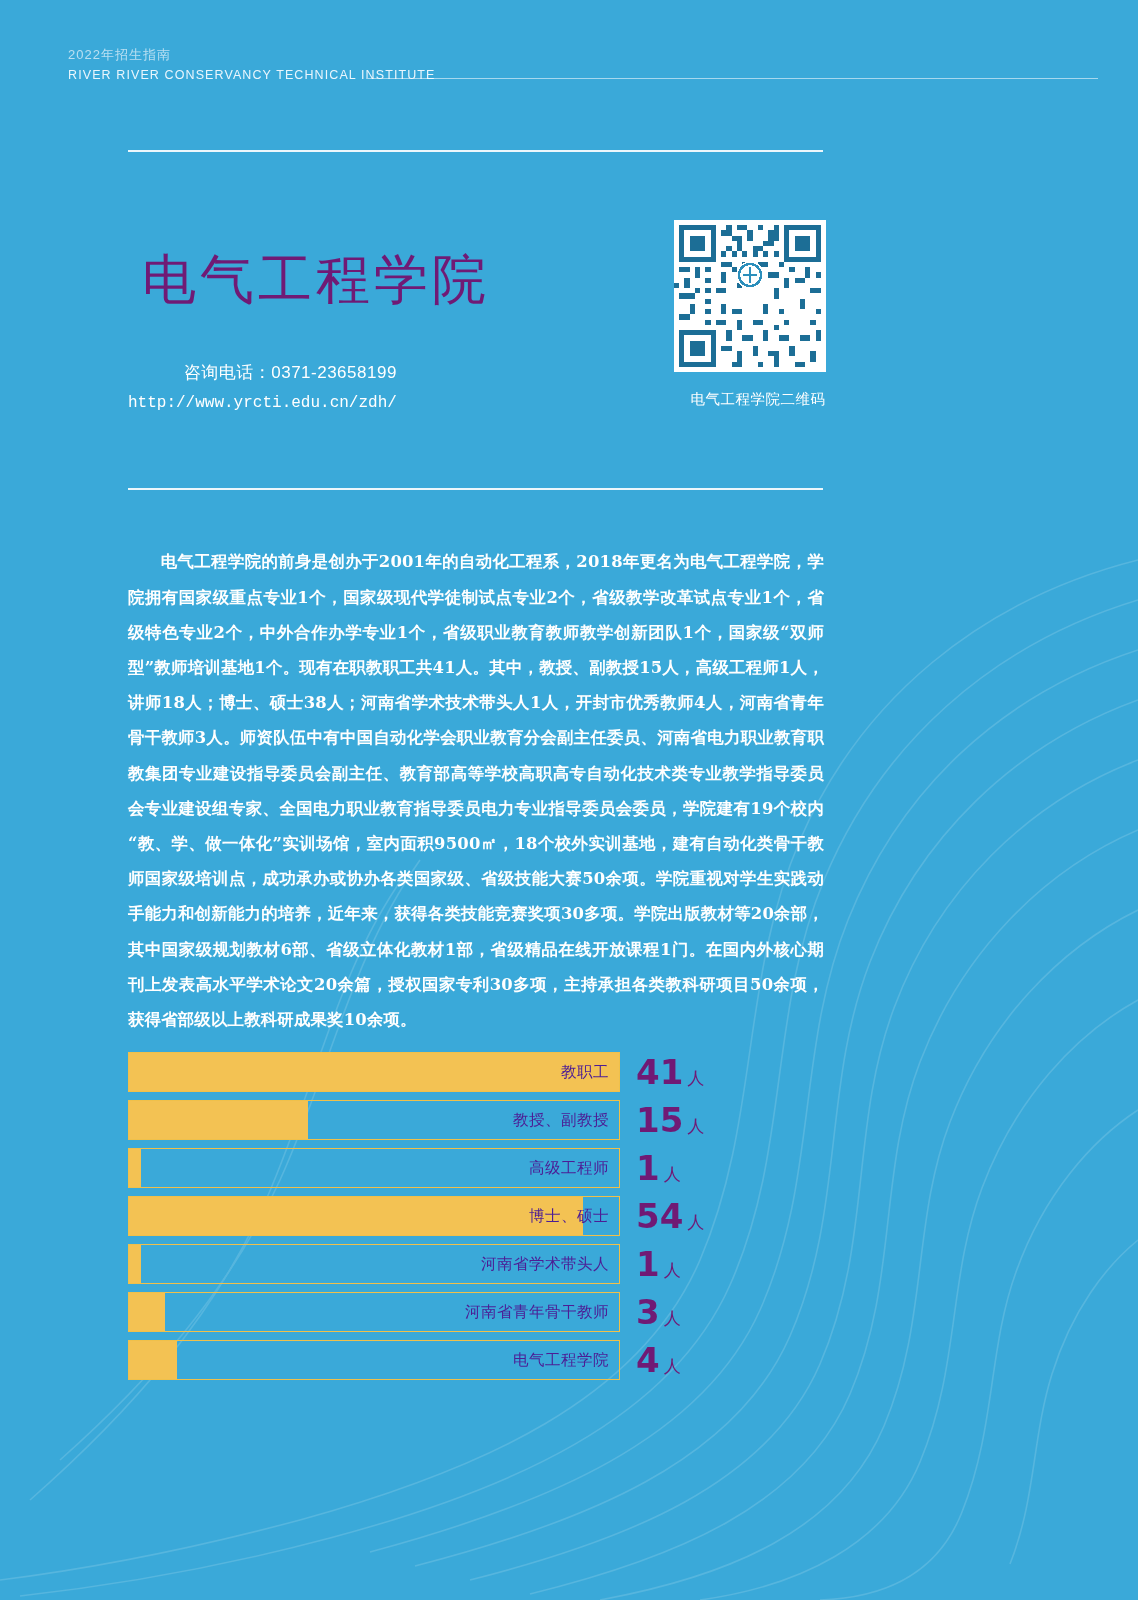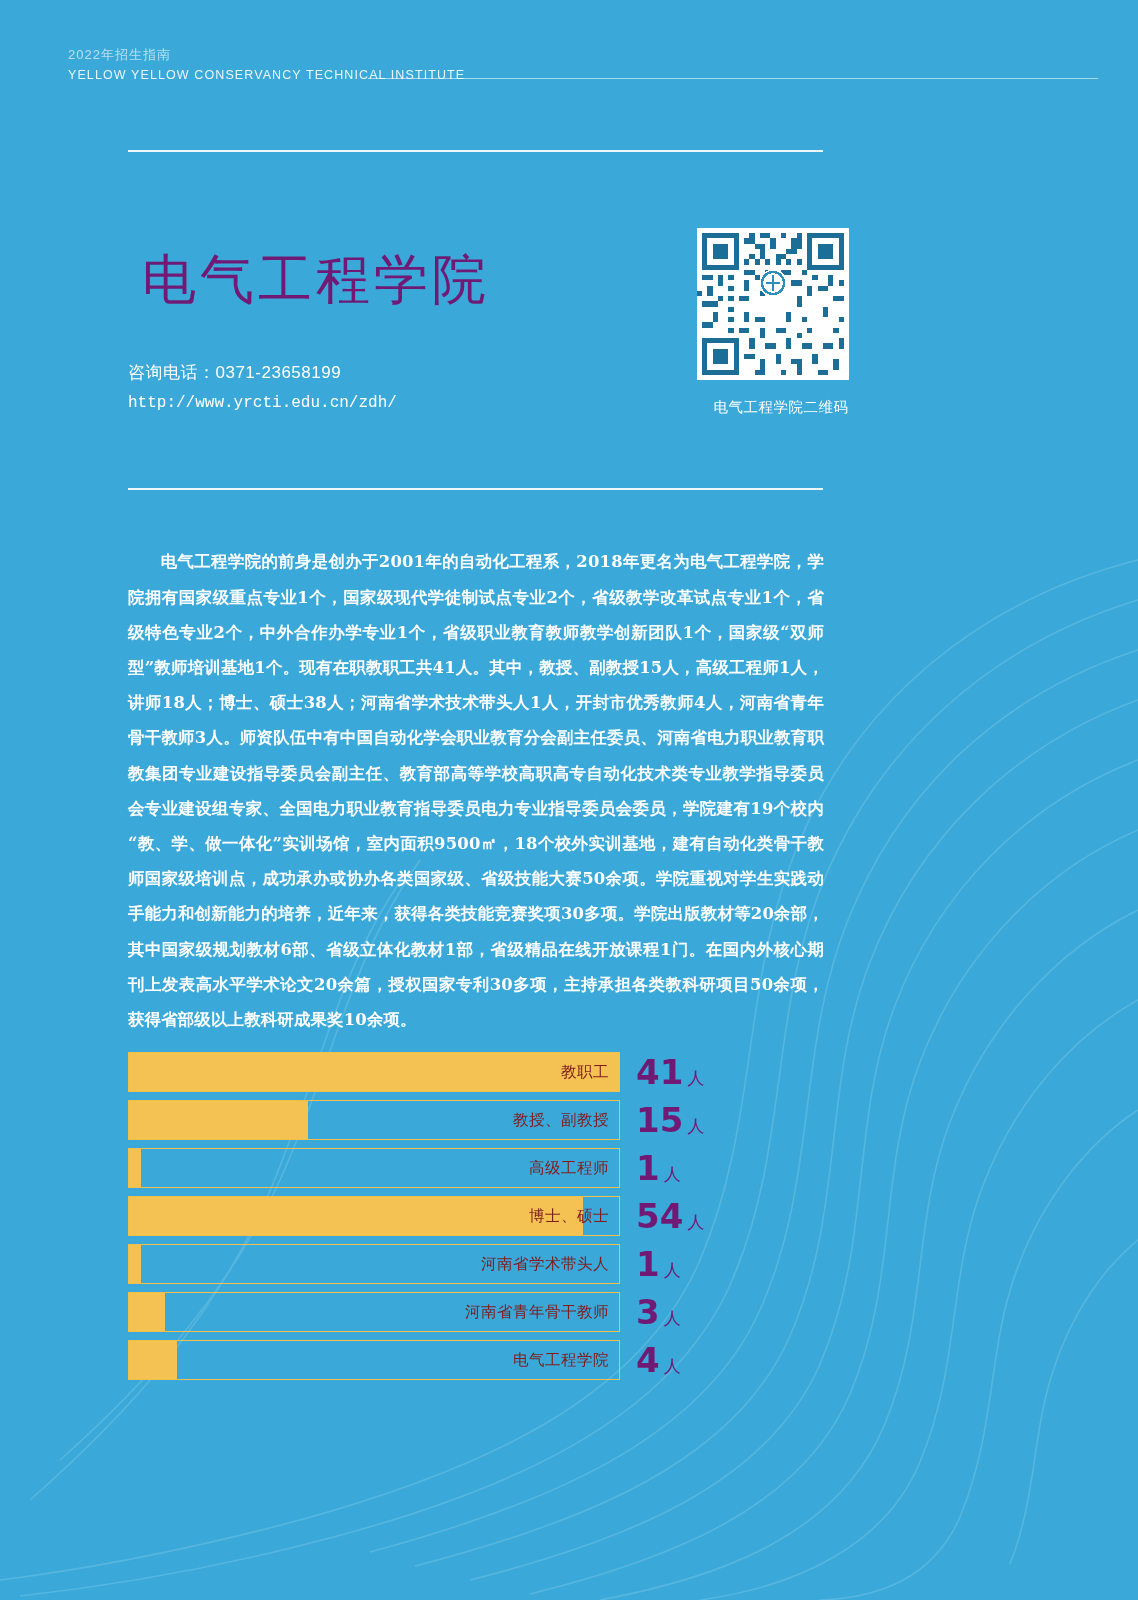--- a/index.html
+++ b/index.html
@@ -84,35 +84,35 @@
     color: #701a75;
     margin: 16px;
   }
   .contact {
     position: absolute;
     left: 128px;
     top: 358px;
     font-size: 17px;
     line-height: 30px;
     letter-spacing: .5px;
+    text-align: right;
   }
   .contact .url {
     font-family: "Liberation Mono", "DejaVu Sans Mono", monospace;
     font-size: 16px;
     letter-spacing: 0px;
   }
 
   
   .qr-wrap {
     position: absolute;
     left: 674px;
-    top: 228px;
+    top: 220px;
     width: 176px;
     text-align: center;
-    margin-left: 23px;
   }
   .qr-box {
     width: 152px;
     height: 152px;
     background: #ffffff;
     position: relative;
   }
   .qr-canvas { display:block; }
   .qr-caption {
     margin-top: 18px;
@@ -166,21 +166,21 @@
     left: 0; top: 0; bottom: 0;
     background: #f3c253;
   }
   .bar-label {
     position: absolute;
     right: 10px;
     top: 50%;
     transform: translateY(-50%);
     font-size: 15.5px;
     letter-spacing: .5px;
-    color: #7f1d1d;
+    color: #4c1d95;
     white-space: nowrap;
   }
   .bar-value {
     margin-left: 16px;
     display: flex;
     align-items: baseline;
     color: #701a75;
   }
   .bar-value .num {
     font-size: 34px;
@@ -209,21 +209,21 @@
     <path d="M1138 1000 C 1076 1034, 1016 1098, 982 1188 C 948 1278, 960 1366, 920 1462 C 886 1544, 800 1586, 700 1600"></path>
     <path d="M1138 1110 C 1092 1140, 1044 1194, 1016 1272 C 988 1350, 996 1426, 962 1512 C 936 1578, 880 1598, 820 1600"></path>
     <path d="M1138 1240 C 1106 1266, 1072 1310, 1052 1374 C 1032 1438, 1036 1498, 1010 1564"></path>
     <path d="M60 1460 C 150 1380, 230 1290, 280 1180 C 330 1070, 350 960, 420 860"></path>
     <path d="M30 1500 C 130 1412, 215 1316, 266 1200 C 317 1084, 336 972, 404 876"></path>
   </g>
 </svg>
 
 <div class="page-header">
   <p class="header-cn">2022年招生指南</p>
-  <p class="header-en">YELLOW YELLOW CONSERVANCY TECHNICAL INSTITUTE</p>
+  <p class="header-en">RIVER RIVER CONSERVANCY TECHNICAL INSTITUTE</p>
   <div class="header-rule"></div>
 </div>
 
 <div class="rule-top"></div>
 
 <h1 class="college-title">电气工程学院</h1>
 
 <div class="contact">
   <div>咨询电话：0371-23658199</div>
   <div class="url">http://www.yrcti.edu.cn/zdh/</div>

